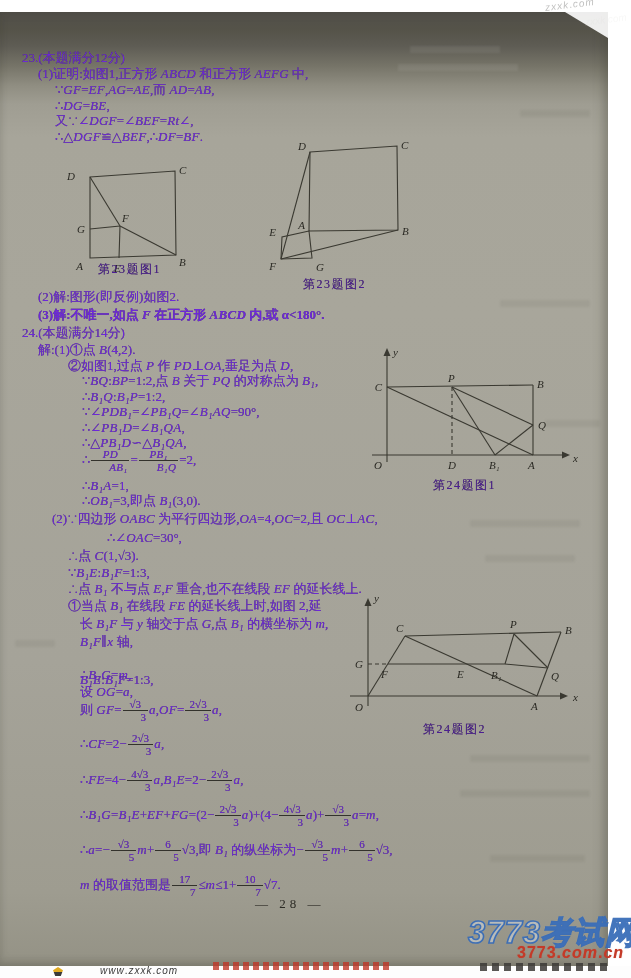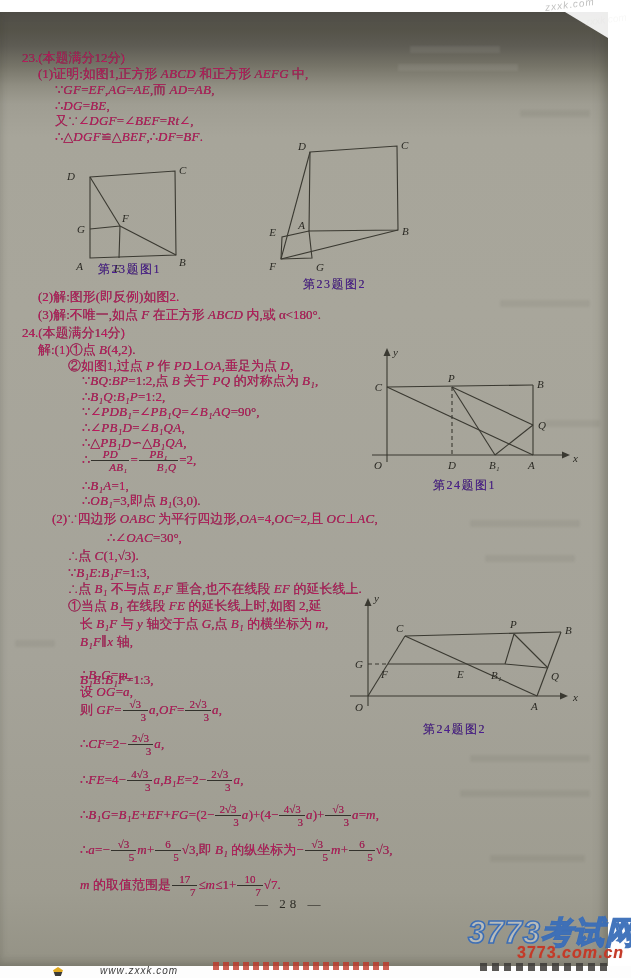--- a/index.html
+++ b/index.html
@@ -5,21 +5,21 @@
   html,body{margin:0;padding:0;}
   body{width:631px;height:978px;position:relative;background:#ffffff;overflow:hidden;
        font-family:"Liberation Serif","DejaVu Serif",serif;}
   .scan{position:absolute;left:0;top:12px;width:608px;height:954px;
         background:linear-gradient(to bottom,#514f49 0px,#555349 18px,#5e5c54 34px,
           #767468 54px,#908e82 74px,#9f9d92 92px,#a7a59a 125px,#a8a69b 300px,
           #a5a399 650px,#9e9c90 880px,#949285 954px);
         box-shadow:inset -6px 0 10px rgba(70,70,60,.25), inset 0 -4px 8px rgba(60,60,50,.2);}
   .wedge{position:absolute;left:565px;top:12px;width:43px;height:26px;background:#fff;
          clip-path:polygon(100% 0,0 0,100% 100%);opacity:.9;}
-  .ln{position:absolute;font-size:13px;line-height:1.3;color:#be185d;white-space:nowrap;
+  .ln{position:absolute;font-size:13px;line-height:1.3;color:#6d28d9;white-space:nowrap;
       text-shadow:0 0 .6px rgba(43,42,36,.75);}
   .ln i{font-style:italic;letter-spacing:.3px;}
   .fr{display:inline-block;text-align:center;vertical-align:-0.65em;line-height:1.1;
       margin:0 1px;font-size:11px;}
   .fr .fn{display:block;border-bottom:1px solid #33322c;padding:0 2px;}
   .fr .fd{display:block;padding:0 2px;margin-left:16px;}
   .cap{position:absolute;font-size:12px;letter-spacing:1.5px;color:#4c1d95;white-space:nowrap;
        text-shadow:0 0 .6px rgba(43,42,36,.7);}
   .pageno{position:absolute;left:255px;top:896px;font-size:13px;letter-spacing:4px;color:#2b2a24;}
   svg{position:absolute;overflow:visible;}
@@ -73,21 +73,21 @@
 <div class="ghost" style="left:490px;top:855px;width:95px;height:7px;"></div>
 <div class="ghost" style="left:15px;top:640px;width:40px;height:7px;"></div>
 
 <div class="ln" style="left:22px;top:50px;">23.(本题满分12分)</div>
 <div class="ln" style="left:38px;top:66px;">(1)证明:如图1,正方形 <i>ABCD</i> 和正方形 <i>AEFG</i> 中,</div>
 <div class="ln" style="left:55px;top:82px;">∵<i>GF</i>=<i>EF</i>,<i>AG</i>=<i>AE</i>,而 <i>AD</i>=<i>AB</i>,</div>
 <div class="ln" style="left:55px;top:98px;">∴<i>DG</i>=<i>BE</i>,</div>
 <div class="ln" style="left:55px;top:113px;">又∵∠<i>DGF</i>=∠<i>BEF</i>=<i>Rt</i>∠,</div>
 <div class="ln" style="left:55px;top:129px;">∴△<i>DGF</i>≌△<i>BEF</i>,∴<i>DF</i>=<i>BF</i>.</div>
 <div class="ln" style="left:38px;top:289px;">(2)解:图形(即反例)如图2.</div>
-<div class="ln" style="left:38px;top:307px;">(3)解:不唯一,如点 <i>F</i> 在正方形 <i>ABCD</i> 内,或 α&lt;180°.</div>
+<div class="ln" style="left:38px;top:307px;font-weight:bold;">(3)解:不唯一,如点 <i>F</i> 在正方形 <i>ABCD</i> 内,或 α&lt;180°.</div>
 <div class="ln" style="left:22px;top:325px;">24.(本题满分14分)</div>
 <div class="ln" style="left:38px;top:342px;">解:(1)①点 <i>B</i>(4,2).</div>
 <div class="ln" style="left:68px;top:358px;">②如图1,过点 <i>P</i> 作 <i>PD</i>⊥<i>OA</i>,垂足为点 <i>D</i>,</div>
 <div class="ln" style="left:82px;top:373px;">∵<i>BQ</i>:<i>BP</i>=1:2,点 <i>B</i> 关于 <i>PQ</i> 的对称点为 <i>B₁</i>,</div>
 <div class="ln" style="left:82px;top:389px;">∴<i>B₁</i><i>Q</i>:<i>B₁</i><i>P</i>=1:2,</div>
 <div class="ln" style="left:82px;top:404px;">∵∠<i>PDB₁</i>=∠<i>PB₁</i><i>Q</i>=∠<i>B₁</i><i>AQ</i>=90°,</div>
 <div class="ln" style="left:82px;top:420px;">∴∠<i>PB₁</i><i>D</i>=∠<i>B₁</i><i>QA</i>,</div>
 <div class="ln" style="left:82px;top:435px;">∴△<i>PB₁</i><i>D</i>∽△<i>B₁</i><i>QA</i>,</div>
 <div class="ln" style="left:82px;top:448px;">∴<span class="fr"><span class="fn"><i>PD</i></span><span class="fd"><i>AB₁</i></span></span>=<span class="fr"><span class="fn"><i>PB₁</i></span><span class="fd"><i>B₁</i><i>Q</i></span></span>=2,</div>
 <div class="ln" style="left:82px;top:478px;">∴<i>B₁</i><i>A</i>=1,</div>

